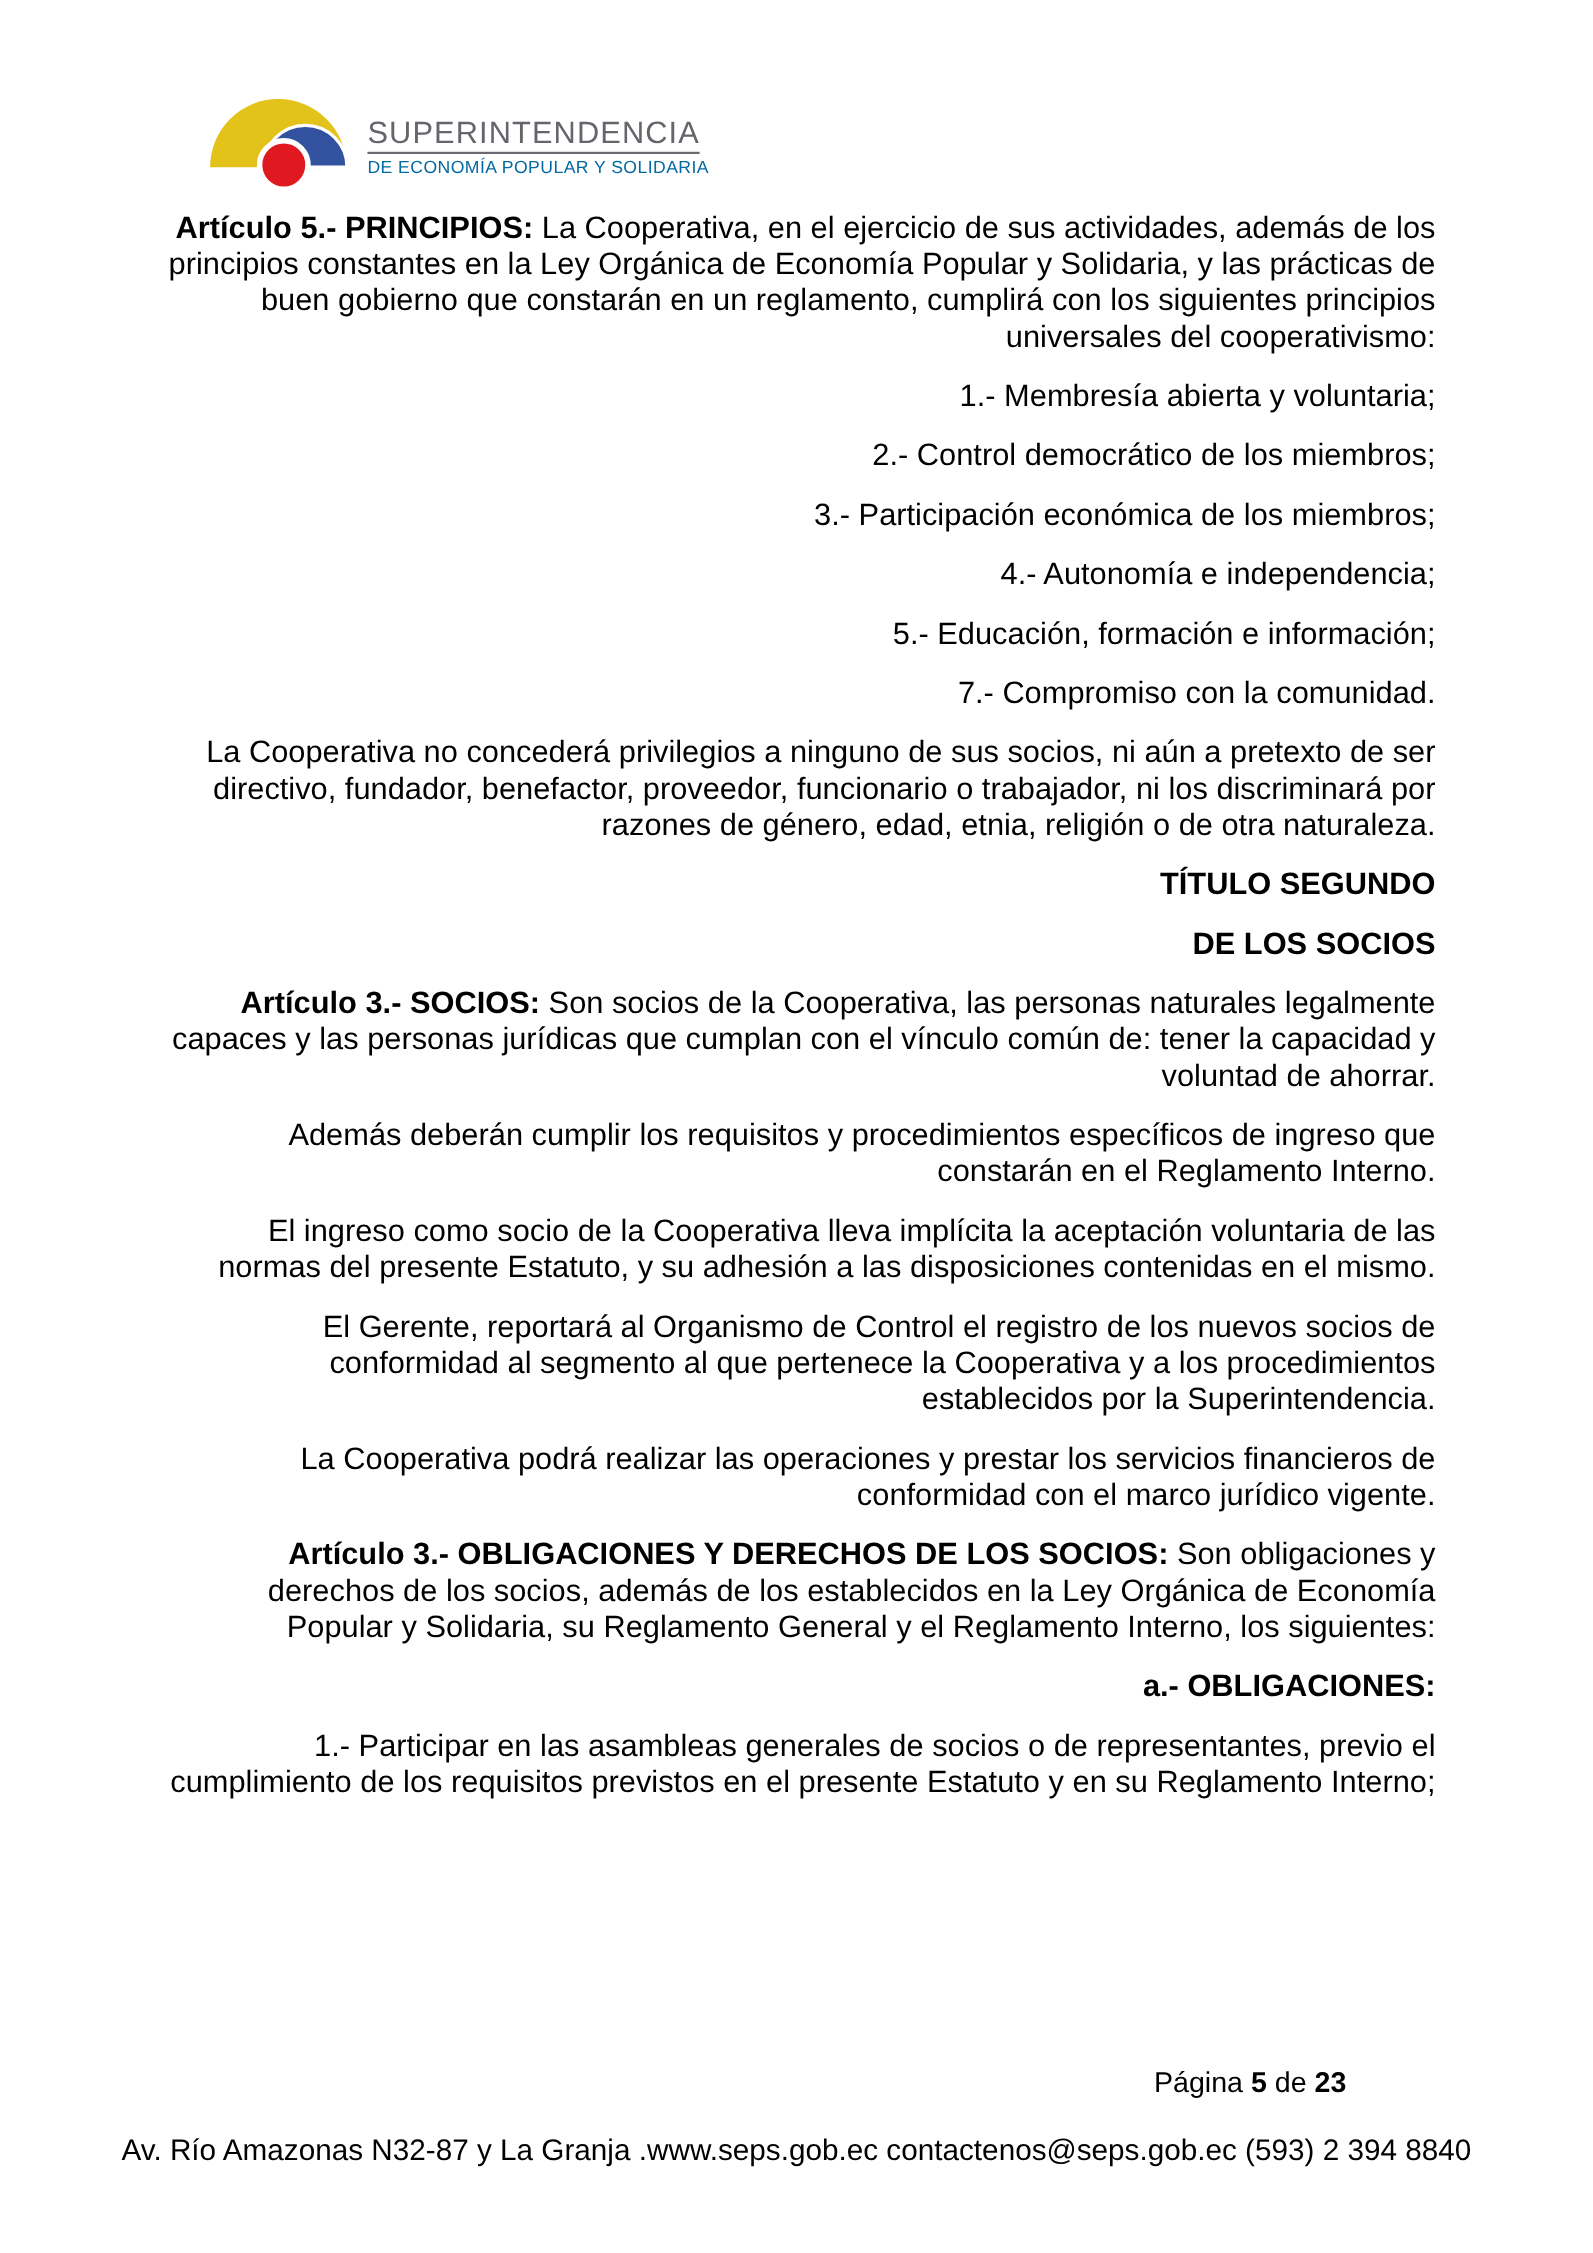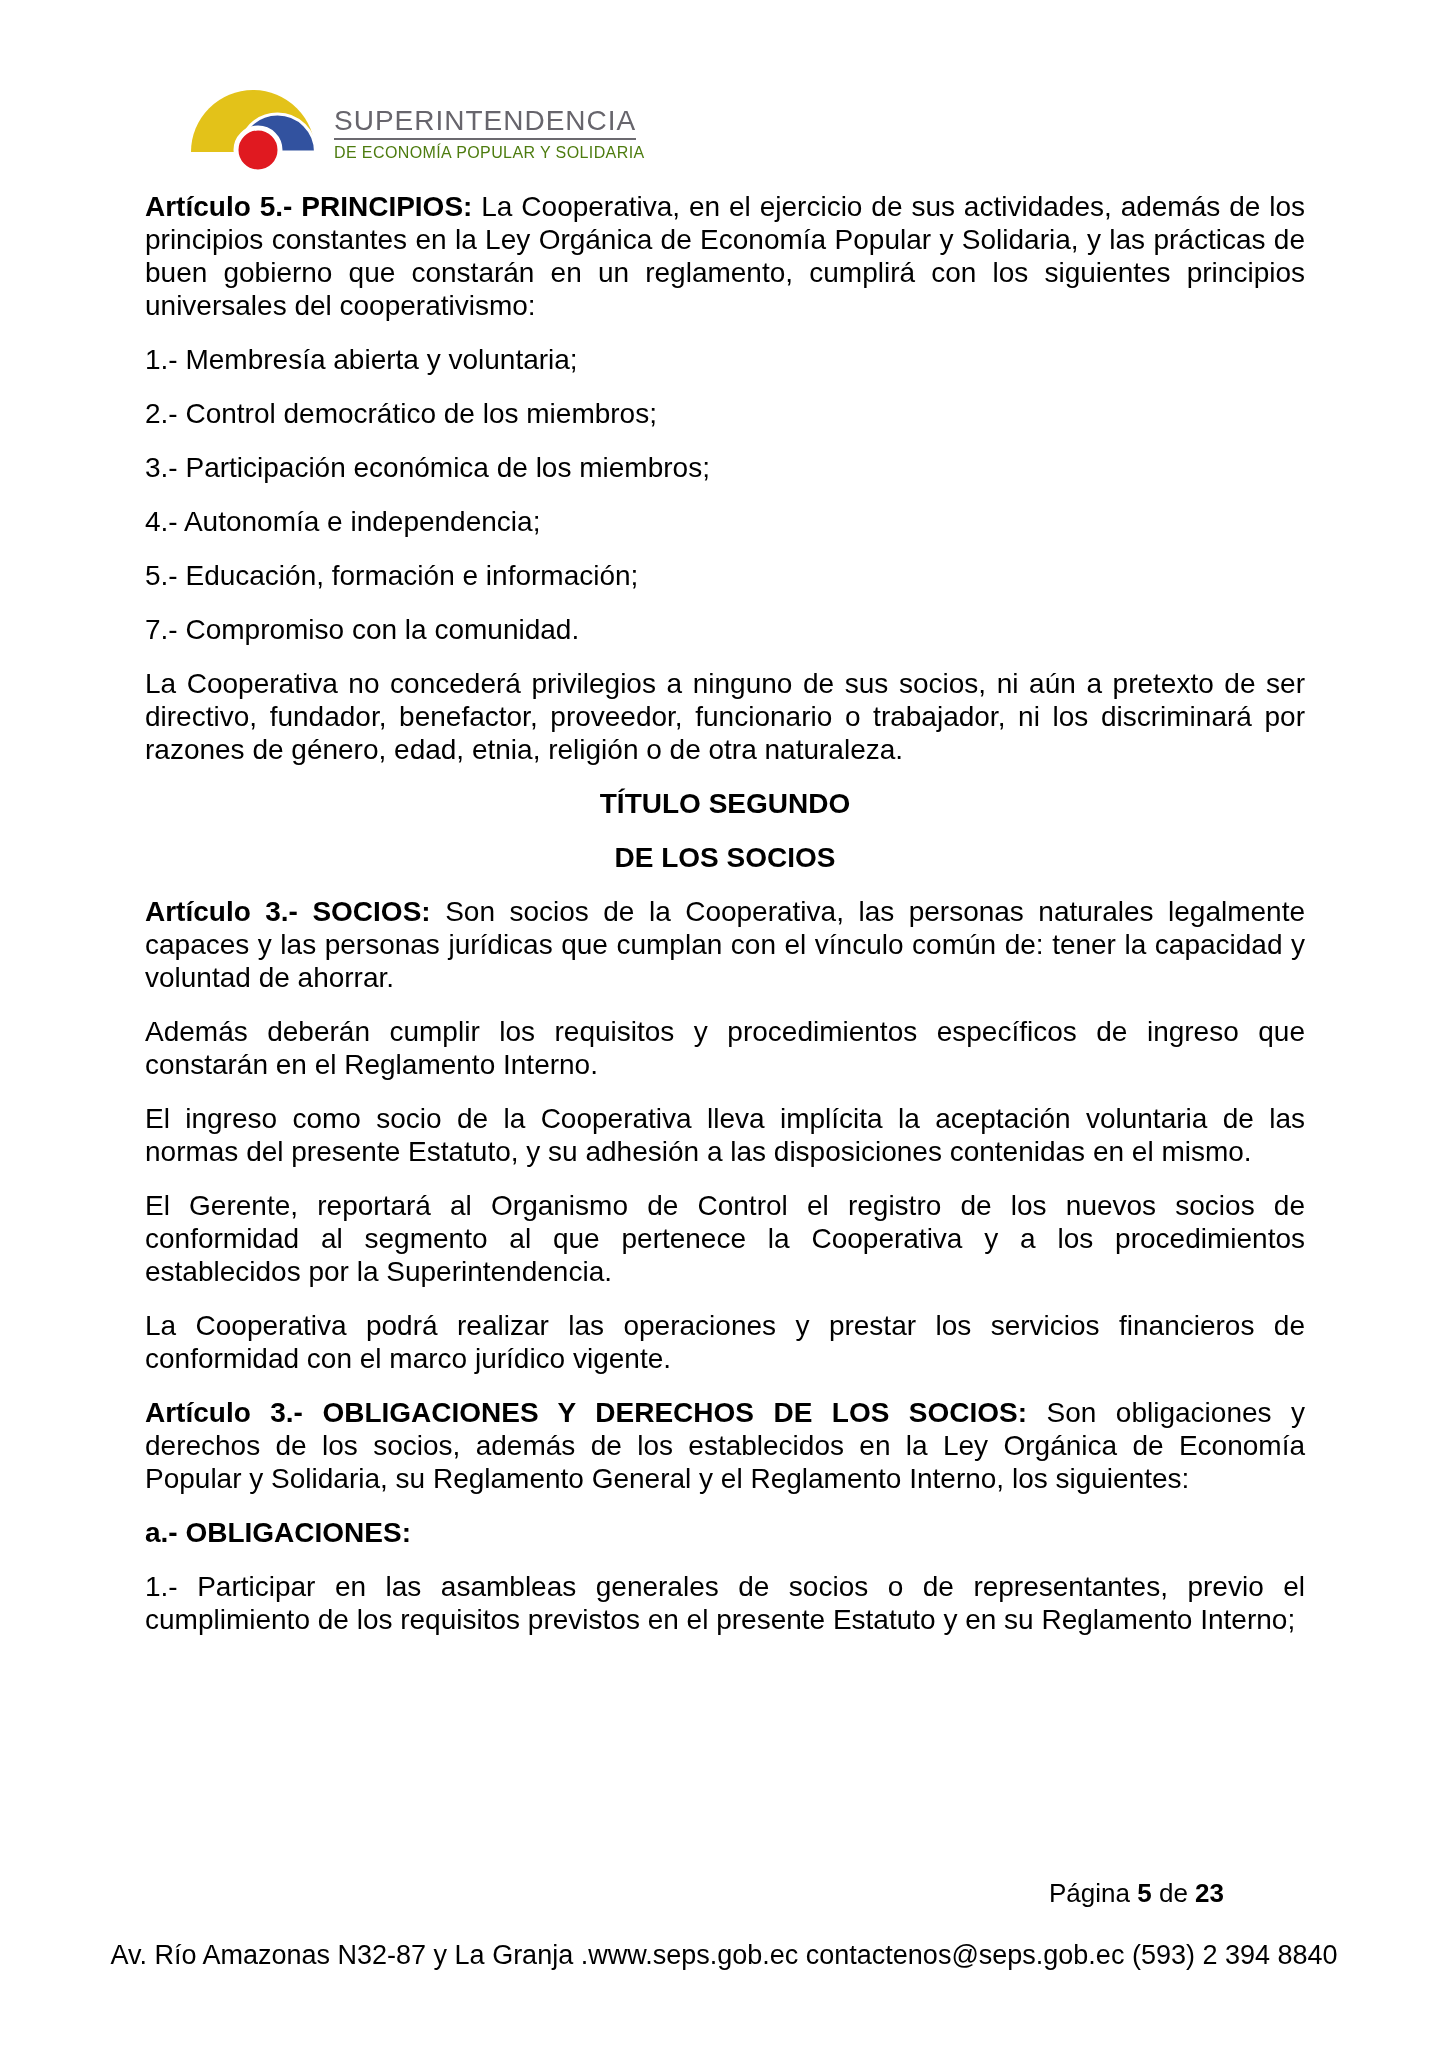--- a/index.html
+++ b/index.html
@@ -20,33 +20,33 @@
     font-size: 28px;
     letter-spacing: 1px;
     color: #67656C;
     line-height: 1.05;
     border-bottom: 2px solid #6b696f;
     padding-bottom: 3px;
   }
   .logo-subtitle {
     font-size: 16px;
     letter-spacing: 0.4px;
-    color: #4d7c0f;
+    color: #0369a1;
     margin-top: 4px;
   }
   
   .content {
     position: absolute;
     left: 145px;
     top: 190px;
     width: 1160px;
     font-size: 28px;
     line-height: 33px;
   }
-  .content p { margin: 0 0 21px 0; }
+  .content p { margin: 0 0 21px 0; text-align: right; }
   .justify { text-align: justify; }
   .center-head { text-align: center; font-weight: bold; }
   strong { font-weight: bold; }
   
   .page-number {
     position: absolute;
     top: 1878px;
     right: 224px;
     font-size: 26px;
   }

